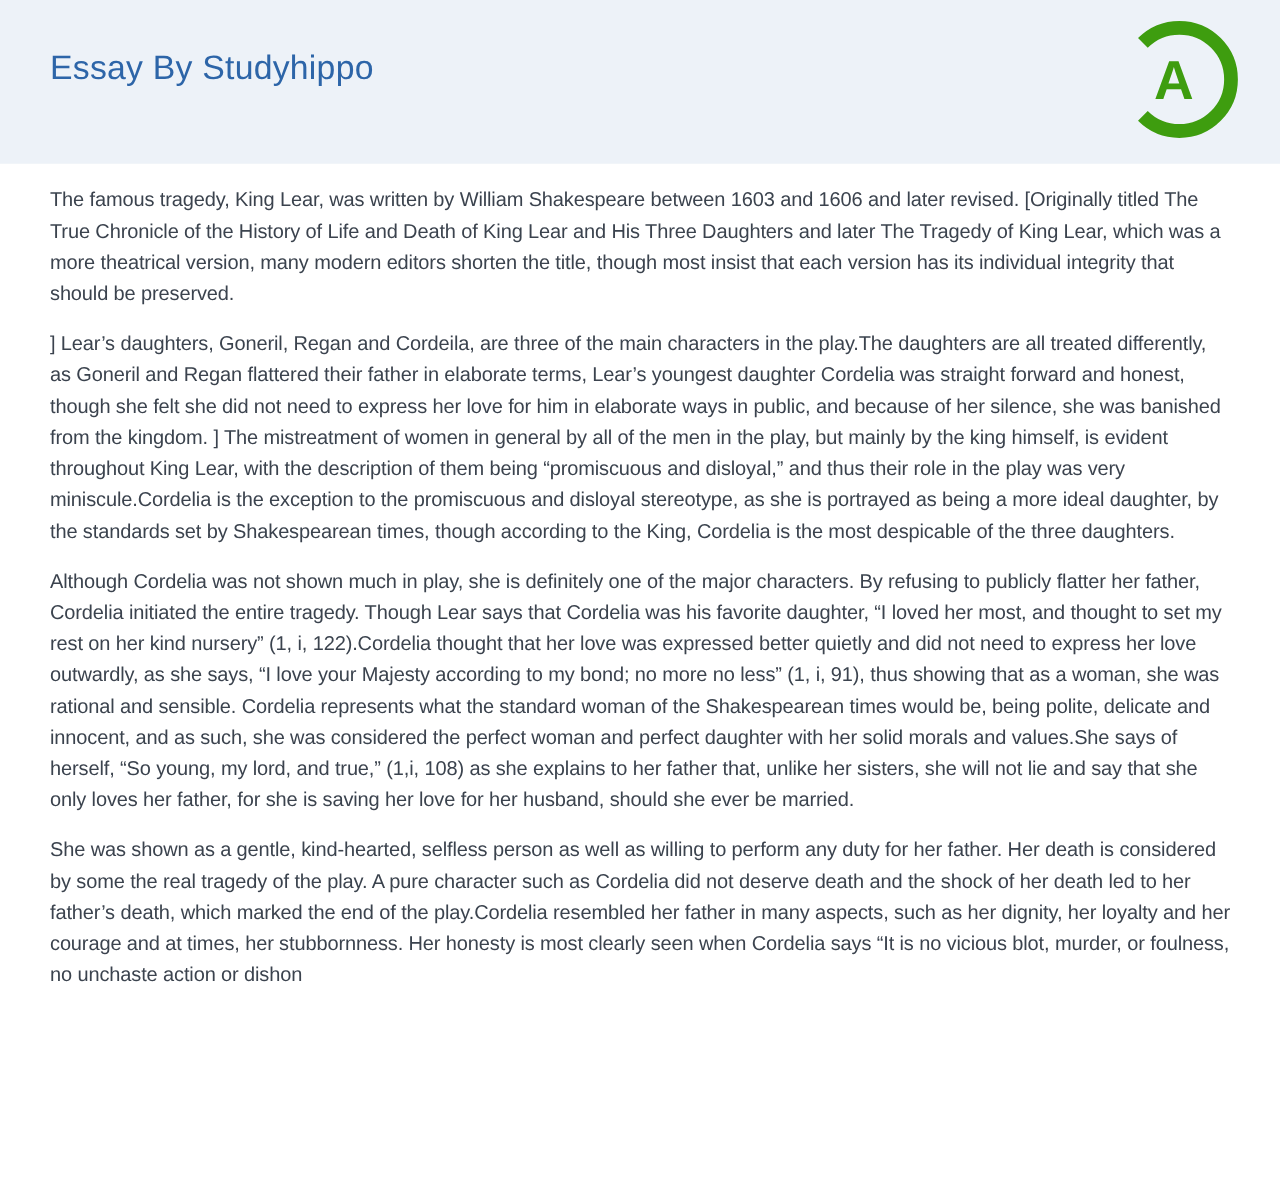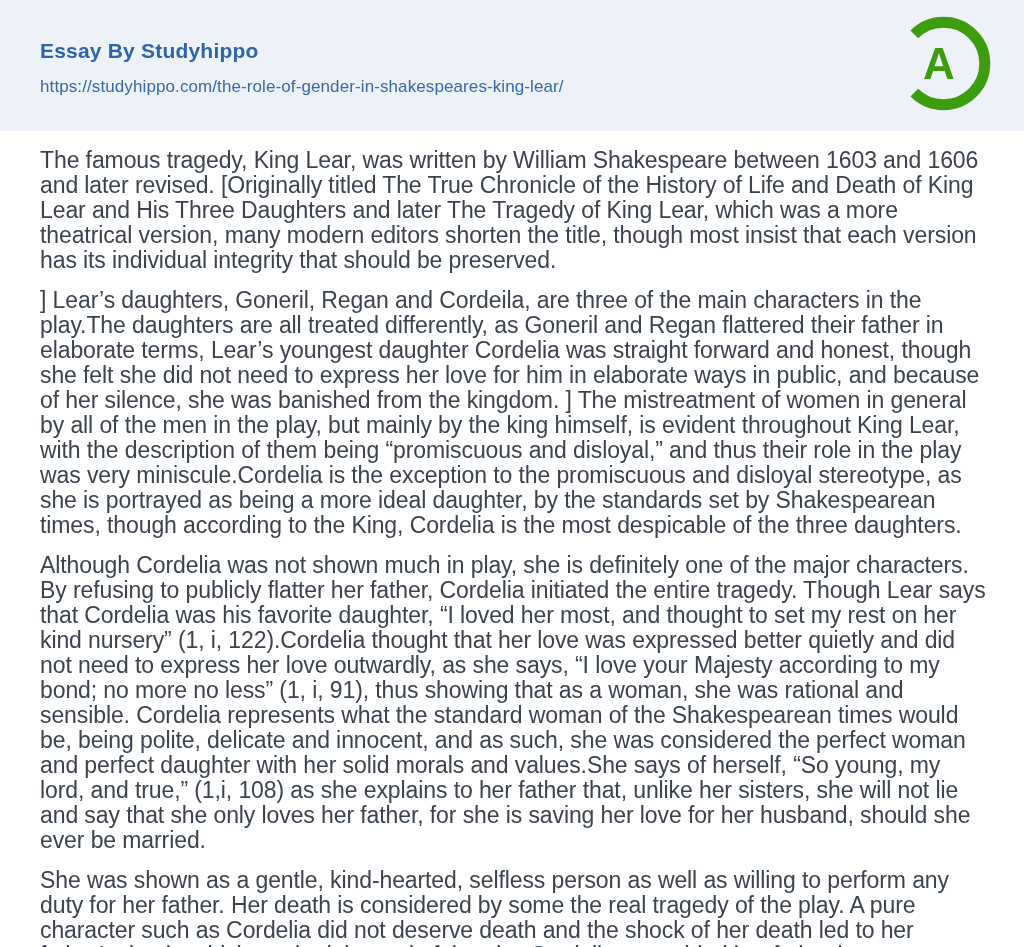--- a/index.html
+++ b/index.html
@@ -11,22 +11,22 @@
   }
   .header {
     position: relative;
     width: 100%;
     height: 131px;
     background: #edf2f8;
     padding: 38px 0 0 40px;
   }
   .site-title {
     color: #2d65a8;
-    font-size: 21px;
-    font-weight: 700;
+    font-size: 27px;
+    font-weight: 400;
     letter-spacing: 0.2px;
     line-height: 1.2;
   }
   .page-url {
     display: inline-block;
     margin-top: 14px;
     color: #3a68a4;
     font-size: 17px;
     font-weight: 400;
     text-decoration: none;
@@ -45,33 +45,32 @@
   .article-title {
     color: #20242b;
     font-size: 33px;
     font-weight: 700;
     letter-spacing: -0.4px;
     line-height: 1.2;
     margin-bottom: 13px;
   }
   .article-body p {
     color: #3b434e;
-    font-size: 23px;
+    font-size: 16px;
     line-height: 25px;
     letter-spacing: -0.1px;
     margin-bottom: 15px;
     max-width: 946px;
   }
 </style>
 </head>
 <body>
 
 <div class="header">
   <div class="site-title">Essay By Studyhippo</div>
-  <a class="page-url" href="#">https://studyhippo.com/the-role-of-gender-in-shakespeares-king-lear/</a>
   <div class="logo">
     <svg width="95" height="95" viewBox="0 0 95 95">
       <path d="M 18.3 18.3 A 41.3 41.3 0 1 1 18.3 76.7" fill="none" stroke="#3e9d0f" stroke-width="11" stroke-linecap="butt"></path>
       <text x="43" y="63" text-anchor="middle" font-family="Liberation Sans, sans-serif" font-size="44" font-weight="600" fill="#3e9d0f">A</text>
     </svg>
   </div>
 </div>
 
 <div class="main">
   <div class="article-body">

